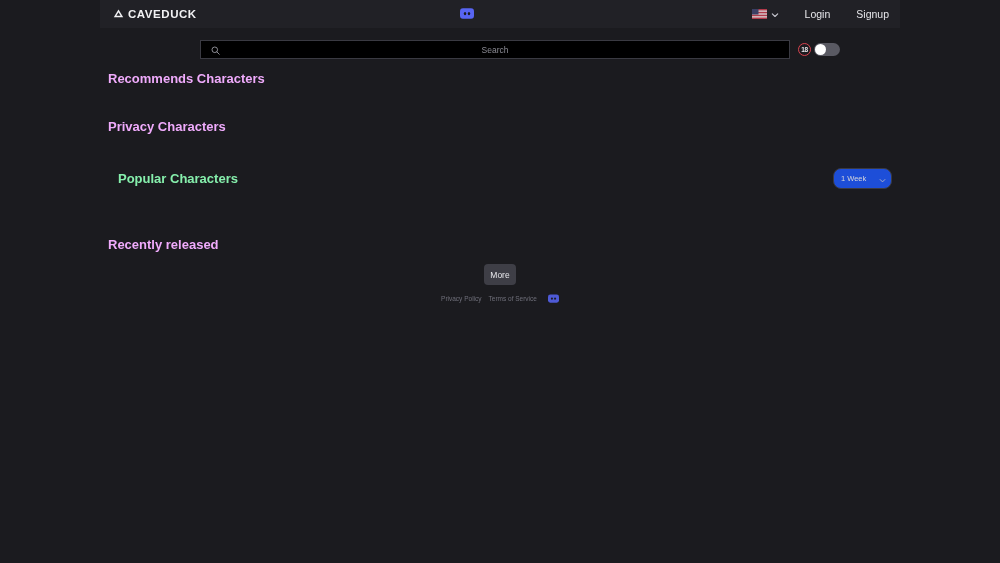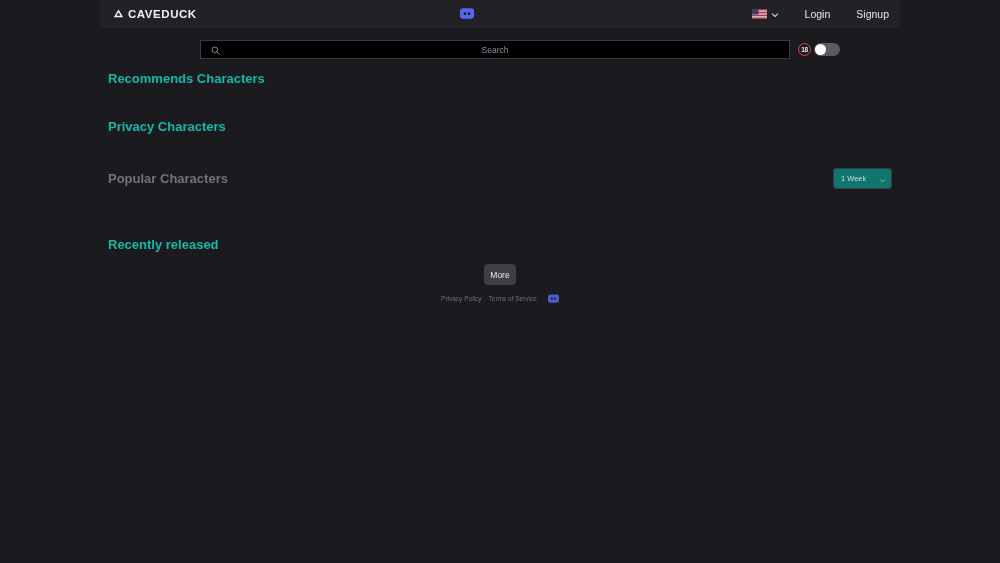--- a/index.html
+++ b/index.html
@@ -150,39 +150,39 @@
     width: 11px;
     height: 11px;
     border-radius: 50%;
     background: #ffffff;
   }
 
   
   .section {
     position: absolute;
     left: 108px;
-    color: #14b8a6;
+    color: #f0abfc;
     font-size: 13px;
     font-weight: bold;
   }
   .section-row {
     position: absolute;
     left: 108px;
     width: 784px;
     display: flex;
     align-items: center;
     justify-content: space-between;
   }
 
   .period-select {
     width: 59px;
     height: 21px;
-    background: #0f766e;
+    background: #1d4ed8;
     border: 1px solid #3a3a42;
-    border-radius: 3px;
+    border-radius: 8px;
     display: flex;
     align-items: center;
     justify-content: space-between;
     padding: 0 5px 0 7px;
     cursor: pointer;
     margin-left: 41px;
   }
   .period-label {
     color: #d6d6dc;
     font-size: 7.5px;
@@ -296,21 +296,21 @@
         <div class="toggle-knob"></div>
       </div>
     </div>
   </div>
 
   <div class="section" style="top:71px">Recommends Characters</div>
 
   <div class="section" style="top:119px">Privacy Characters</div>
 
   <div class="section-row" style="top:168px">
-    <span style="font-size:13px;font-weight:bold;color:#737373;">Popular Characters</span>
+    <span style="font-size:13px;font-weight:bold;color:#86efac;margin-left:10px;">Popular Characters</span>
     <div class="period-select">
       <span class="period-label">1 Week</span>
       <span>
         <svg width="7" height="7" viewBox="0 0 8 8">
           <path d="M1.3 2.9 L4 5.6 L6.7 2.9" stroke="#b9b9c2" stroke-width="1" fill="none" stroke-linecap="round" stroke-linejoin="round"></path>
         </svg>
       </span>
     </div>
   </div>
 

